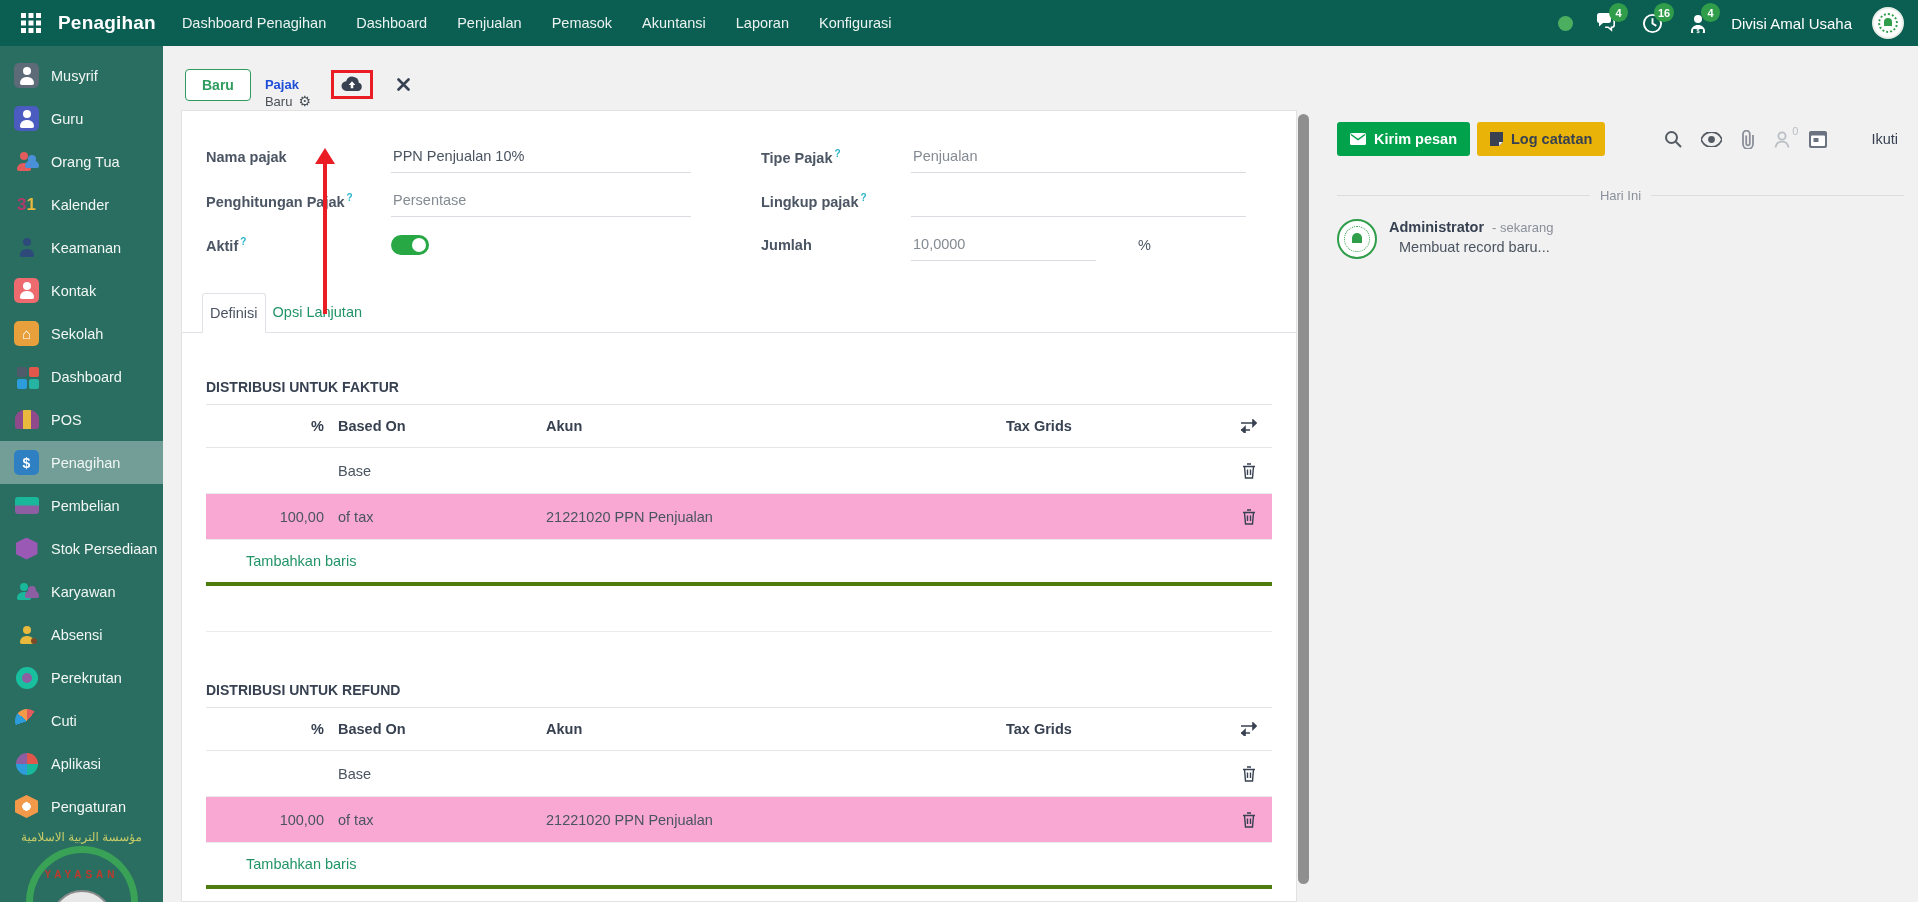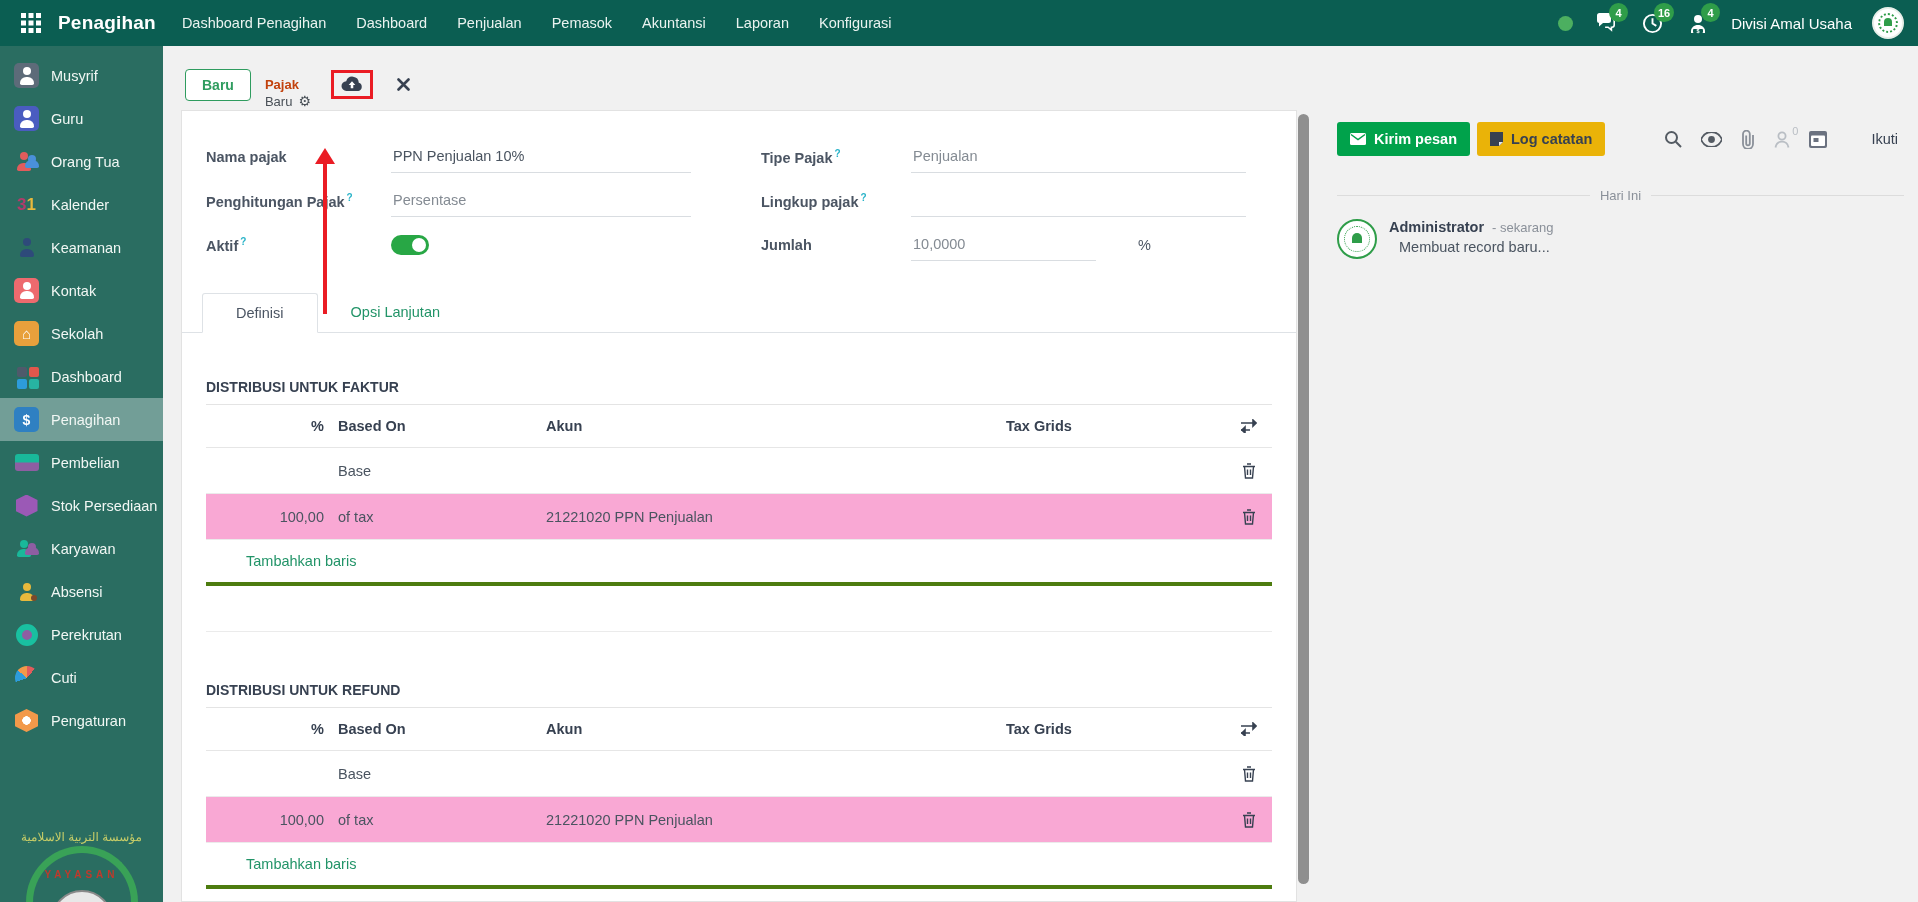--- a/index.html
+++ b/index.html
@@ -83,21 +83,21 @@
     color:#c0392b; font-size:10px; font-weight:700; letter-spacing:4px; }
   .arch .globe { position:absolute; bottom:-20px; left:50%; transform:translateX(-50%);
     width:62px; height:62px; border-radius:50%; background:#e8e8e8; border:2px solid #8a8a8a; }
 
   
   .form-pane { width:1152px; flex:none; position:relative; display:flex; flex-direction:column; }
   .crumb-row { display:flex; align-items:center; padding:13px 0 0 22px; gap:14px; height:64px; flex:none; }
   .btn-new { background:#fff; border:1px solid #2f9c5f; color:#2f9c5f; font-weight:700;
     font-size:14px; padding:7px 16px; border-radius:4px; cursor:pointer; }
   .crumb-txt { line-height:1.25; font-size:13px; color:#495057; }
-  .crumb-txt .model { font-weight:700; color:#c2410c;margin-top:19px; }
+  .crumb-txt .model { font-weight:700; color:#1d4ed8;margin-top:19px; }
   .crumb-sub { display:flex; align-items:center; gap:6px; }
   .gear-glyph { font-size:14px; color:#495057; cursor:pointer; }
   .save-box { border:3px solid #ea1c24; padding:3px 7px; display:flex; align-items:center; margin-left:6px; }
   .icon-btn { background:none; border:none; cursor:pointer; display:flex; align-items:center; padding:0; }
   .discard-btn { margin-left:10px; }
   .annot-arrow { position:absolute; left:152px; top:102px; width:20px; height:166px; z-index:30; pointer-events:none; }
   .annot-arrow .head { width:0; height:0; margin:0 auto; border-left:10px solid transparent;
     border-right:10px solid transparent; border-bottom:16px solid #ea1c24; }
   .annot-arrow .stem { width:4px; height:150px; margin:0 auto; background:#ea1c24; }
 
@@ -111,21 +111,21 @@
   .fvalue { flex:1; border-bottom:1px solid #d9dde1; padding:6px 2px; font-size:14.5px;
     color:#848b93; margin-right:26px; min-height:31px; }
   .fvalue.dark { color:#4a5460; }
   .fvalue.short { flex:none; width:185px; }
   .suffix { font-size:14.5px; color:#4b5563; margin-left:16px; }
   .toggle { width:38px; height:20px; background:#28a745; border-radius:10px; position:relative; cursor:pointer; }
   .toggle::after { content:""; position:absolute; right:3px; top:3px; width:14px; height:14px;
     background:#fff; border-radius:50%; }
 
   .tabs { display:flex; border-bottom:1px solid #dee2e6; margin-top:26px; padding-left:20px; }
-  .tab { padding:11px 33px; font-size:14.5px; cursor:pointer; }
+  .tab { padding:11px 7px; font-size:14.5px; cursor:pointer; }
   .tab.active { background:#fff; border:1px solid #dee2e6; border-bottom:1px solid #fff;
     margin-bottom:-1px; border-radius:3px 3px 0 0; color:#4b5563; }
   .tab.inactive { color:#229468; }
 
   .tabbody { padding:0 24px; }
   .sec-title { margin-top:46px; font-size:14px; font-weight:700; color:#374151;
     padding-bottom:9px; border-bottom:1px solid #e4e4e4; }
   .grid-row { display:grid; grid-template-columns:40px 90px 210px 1fr 220px 46px; align-items:center; }
   .lhead { padding:13px 0; font-size:14.5px; font-weight:700; color:#374151; border-bottom:1px solid #e6e6e6; }
   .lrow { min-height:46px; font-size:14.5px; color:#4a5460; border-bottom:1px solid #ebebeb; }
@@ -272,20 +272,26 @@
           <span>⌂</span>
         </span>
       <span>Sekolah</span>
     </div>
     <div class="sb-item">
       <span class="si">
           <span class="i-dash-cell"></span>
         </span>
       <span>Dashboard</span>
     </div>
+    <div class="sb-item">
+      <span class="si">
+          <span class="i-pos"></span>
+        </span>
+      <span>POS</span>
+    </div>
     <div class="sb-item active">
       <span class="si i-penagihan">
           <span>$</span>
         </span>
       <span>Penagihan</span>
     </div>
     <div class="sb-item">
       <span class="si">
           <span class="i-pembelian"></span>
         </span>
@@ -314,20 +320,26 @@
       <span class="si">
           <span class="i-perekrutan"></span>
         </span>
       <span>Perekrutan</span>
     </div>
     <div class="sb-item">
       <span class="si">
           <span class="i-cuti"></span>
         </span>
       <span>Cuti</span>
+    </div>
+    <div class="sb-item">
+      <span class="si">
+          <span class="i-aplikasi"></span>
+        </span>
+      <span>Aplikasi</span>
     </div>
     <div class="sb-item">
       <span class="si">
           <span class="i-pengaturan"></span>
         </span>
       <span>Pengaturan</span>
     </div>
     <div class="sb-logo">
       <span class="arabic">مؤسسة التربية الاسلامية</span>
       <div class="arch">

